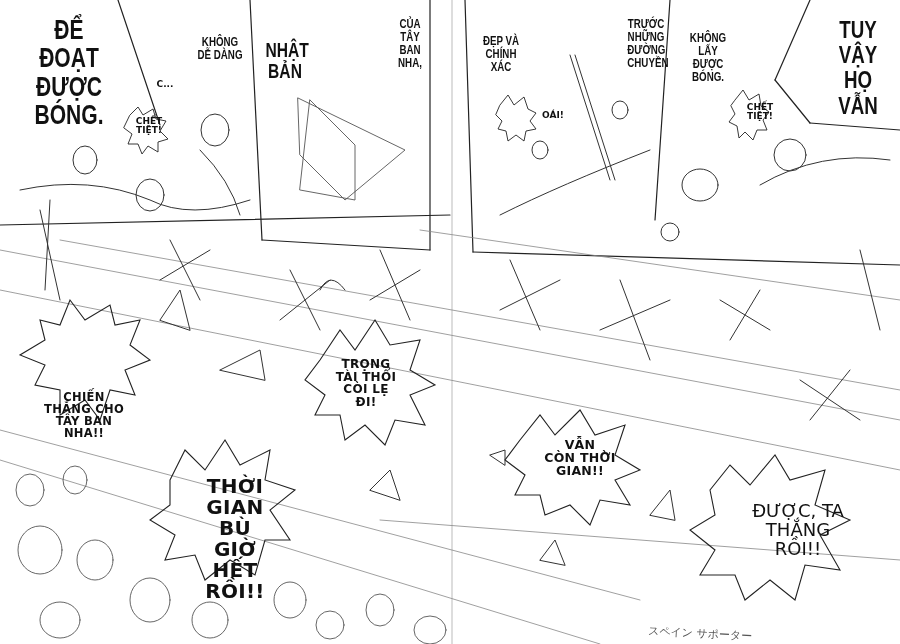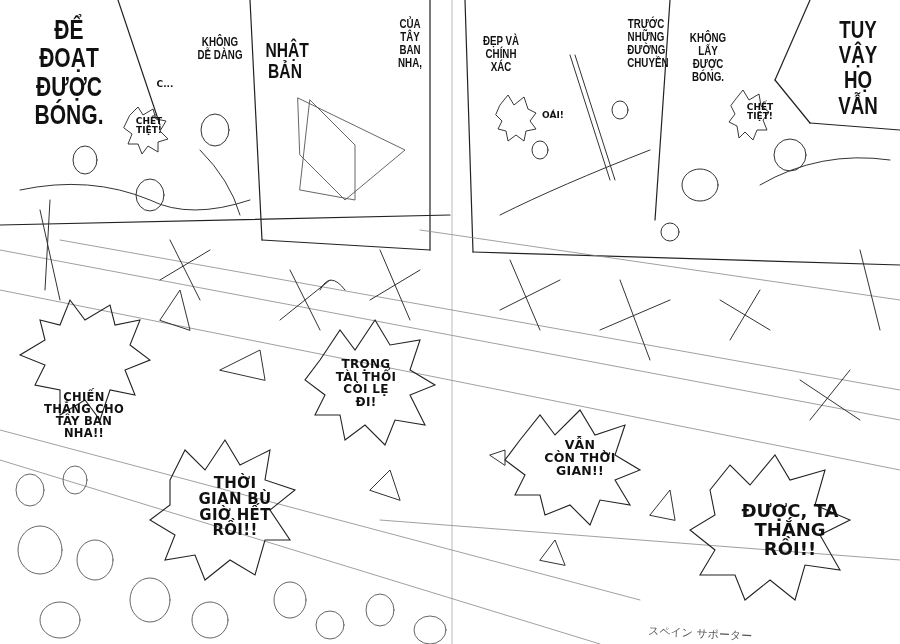--- a/index.html
+++ b/index.html
@@ -5,21 +5,21 @@
   html, body { margin:0; padding:0; background:#fff; }
   body { width:900px; height:644px; position:relative; overflow:hidden; font-family:"DejaVu Sans", sans-serif; }
   svg.sketch { position:absolute; left:0; top:0; width:900px; height:644px; }
   .txt { position:absolute; color:#111; text-align:center; font-weight:bold; font-family:"DejaVu Sans", sans-serif; line-height:1.05; white-space:pre-line; }
   .narr { font-family:"Liberation Sans", sans-serif; font-weight:bold; transform:scaleX(0.78); transform-origin:center top; }
   .big { font-size:27px; }
   .med { font-size:17px; }
   .sm { font-size:12.5px; }
   .tiny { font-size:9px; }
   .shout { font-size:13.5px; font-weight:900; letter-spacing:0.3px; }
-  .shout-lg { font-size:19px; font-weight:700; }
+  .shout-lg { font-size:19px; font-weight:400;margin-left:8px; }
   .jp { position:absolute; font-size:11px; color:#555; font-family:"DejaVu Sans", sans-serif; transform:rotate(3deg); }
 </style>
 </head>
 <body>
 
 <svg class="sketch" viewBox="0 0 900 644" fill="none" stroke="#222" stroke-linecap="round">
 
   <line x1="452" y1="0" x2="452" y2="644" stroke="#bbb" stroke-width="1"></line>
 
   <g stroke-width="1.2">
@@ -155,21 +155,21 @@
 VẪN</div>
 
 <div class="txt shout" style="left:44px; top:343px; width:80px; font-size:11.5px;margin-top:48px;">CHIẾN
 THẮNG CHO
 TÂY BAN
 NHA!!</div>
 <div class="txt shout" style="left:330px; top:358px; width:72px; font-size:12px;">TRỌNG
 TÀI THỔI
 CÒI LẸ
 ĐI!</div>
-<div class="txt shout" style="left:195px; top:476px; width:80px; font-size:15px;">THỜI
+<div class="txt shout" style="left:195px; top:476px; width:80px; font-size:20px;">THỜI
 GIAN BÙ
 GIỜ HẾT
 RỒI!!</div>
 <div class="txt shout" style="left:540px; top:438px; width:80px; font-size:12.5px;">VẪN
 CÒN THỜI
 GIAN!!</div>
 <div class="txt shout-lg" style="left:735px; top:502px; width:110px; font-size:18px;">ĐƯỢC, TA
 THẮNG
 RỒI!!</div>
 

